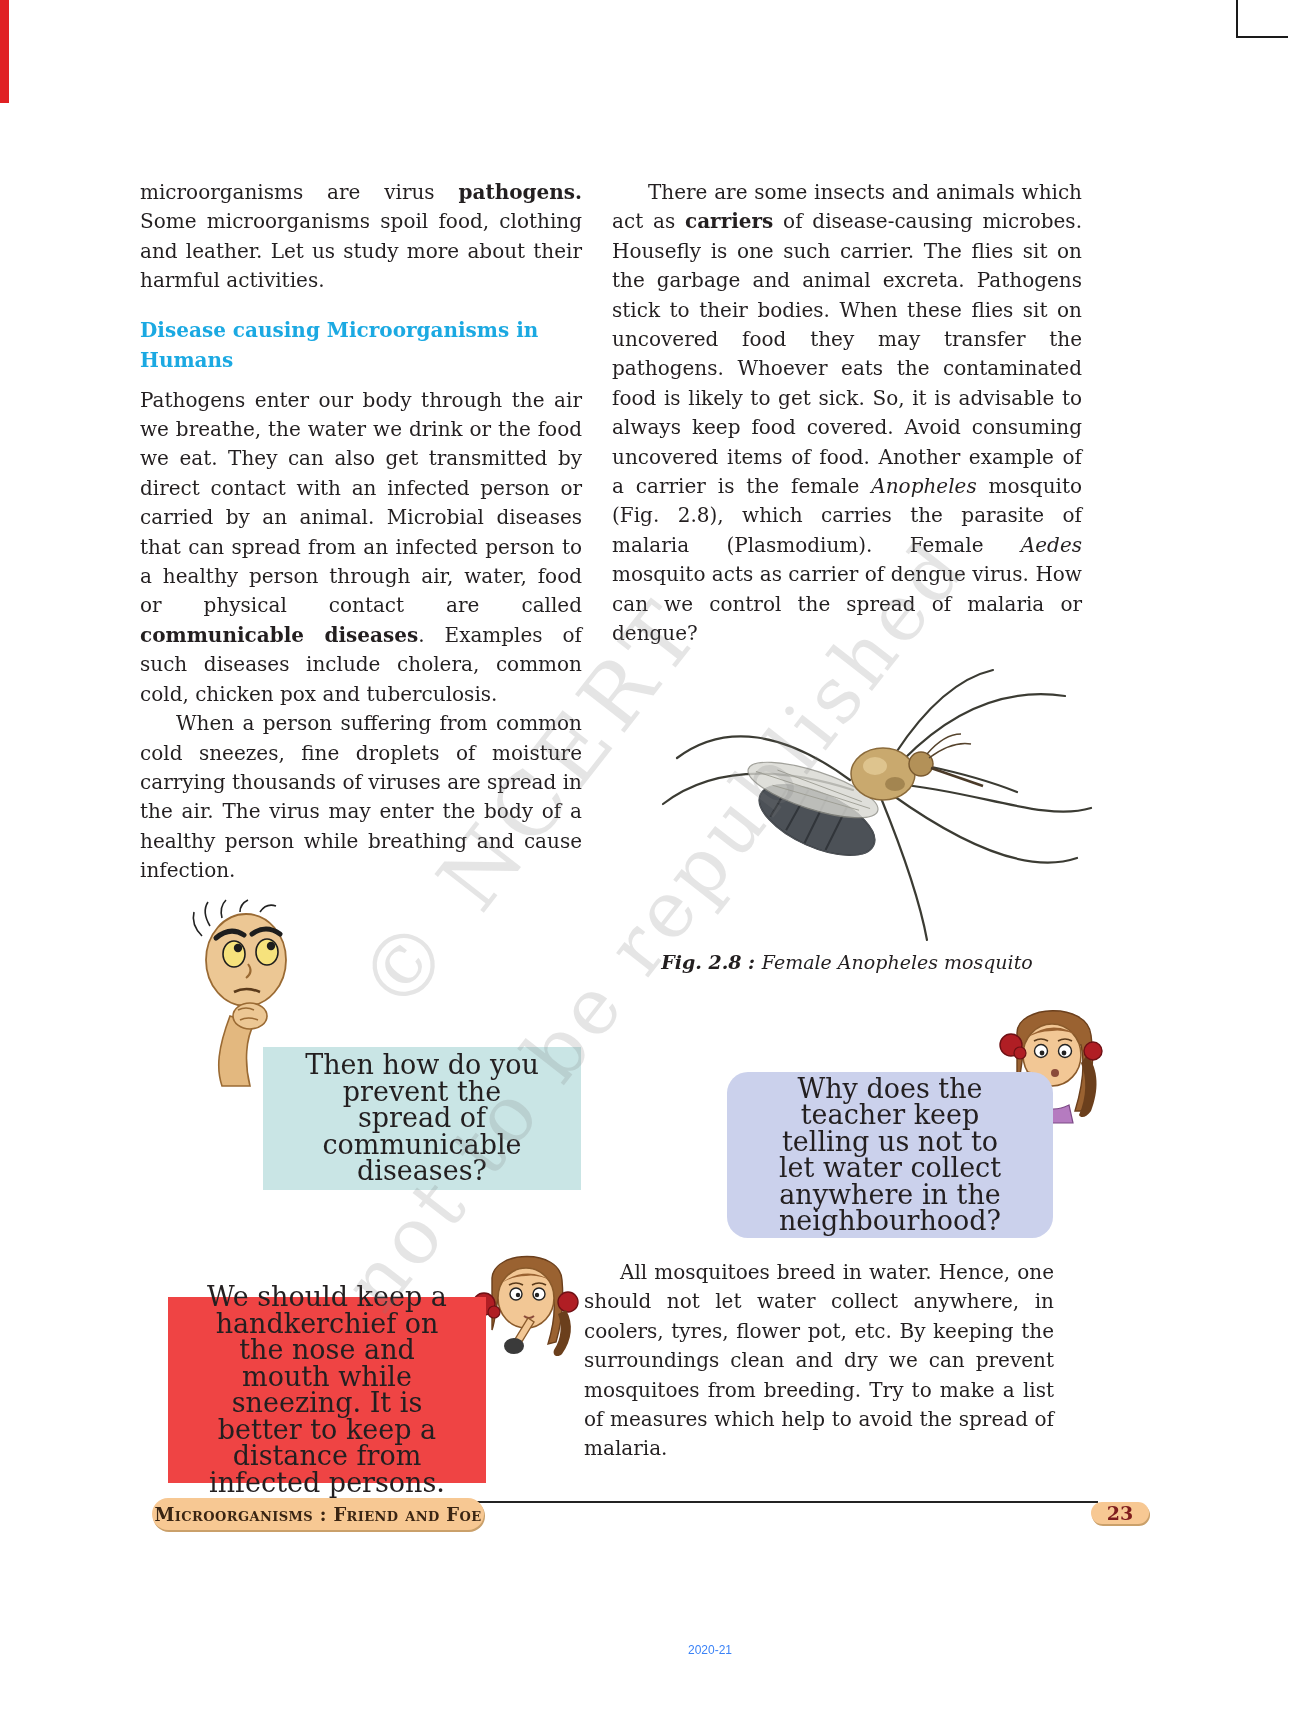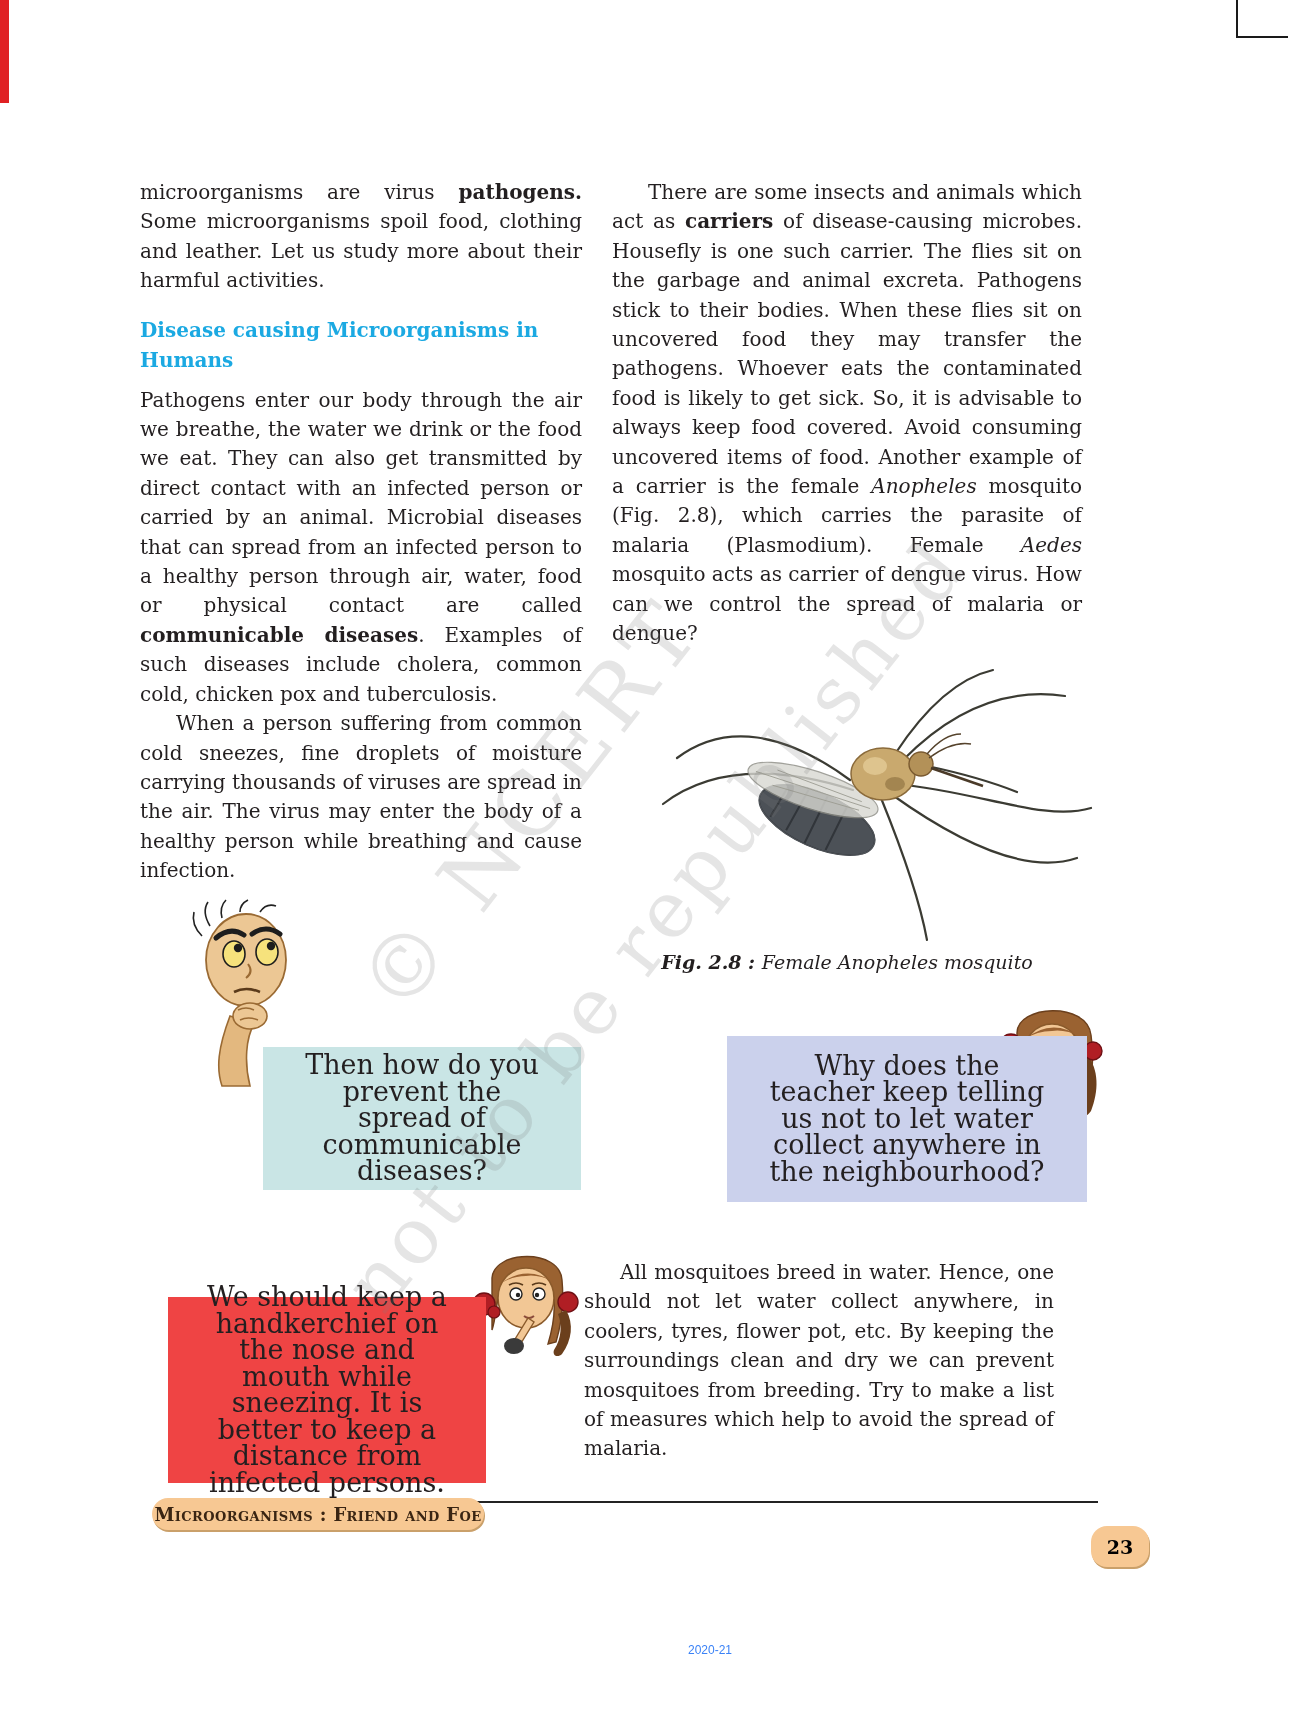--- a/index.html
+++ b/index.html
@@ -18,37 +18,37 @@
   .ind{text-indent:36px;}
   .heading{font-weight:bold;font-size:20px;line-height:30px;color:#1ba9e2;
            margin:19px 0 11px 0;width:400px;text-align:left;
            font-family:"DejaVu Serif","Liberation Serif",serif;}
   
   .fig-caption{left:612px;top:951px;width:470px;text-align:center;font-size:19px;font-style:italic;}
   
   .bubble{display:flex;align-items:center;justify-content:center;text-align:center;
           font-size:27px;line-height:26.5px;padding:10px 36px;box-sizing:border-box;}
   .bubble-teal{left:263px;top:1047px;width:318px;height:143px;background:#c9e5e5;}
-  .bubble-lav-right{left:727px;top:1036px;width:360px;height:166px;background:#cbd1ec;}
+  .bubble-lav-right{left:727px;top:1072px;width:326px;height:166px;background:#cbd1ec;border-radius:21px;}
   .bubble-lav-left{left:168px;top:1297px;width:318px;height:186px;background:#ef4444;}
   
   .wm{pointer-events:none;white-space:nowrap;color:rgba(125,125,125,0.20);
       font-family:"DejaVu Serif",serif;z-index:6;}
   .wm1{left:530px;top:805px;font-size:86px;letter-spacing:8px;
        transform:translate(-50%,-50%) rotate(-52deg);}
   .wm2{left:655px;top:925px;font-size:78px;letter-spacing:5px;
        transform:translate(-50%,-50%) rotate(-52deg);}
   
   .rule{left:210px;top:1501px;width:888px;height:2px;background:#232323;}
   .badge{background:#f7c893;border-radius:16px;box-shadow:1px 2px 0 #caa06a;
          display:flex;align-items:center;justify-content:center;}
   .badge-title{left:152px;top:1498px;width:332px;height:32px;font-variant:small-caps;
                font-weight:bold;font-size:18px;color:#3a2513;letter-spacing:0.4px;z-index:7;}
-  .badge-page{left:1091px;top:1502px;width:58px;height:41px;font-weight:bold;
-              font-size:19px;color:#000000;z-index:7;margin-top:24px;}
+  .badge-page{left:1091px;top:1502px;width:58px;height:22px;font-weight:bold;
+              font-size:19px;color:#7f1d1d;z-index:7;}
   .year{left:532px;top:1643px;width:200px;text-align:right;
         font-family:"Liberation Sans","DejaVu Sans",sans-serif;font-size:12px;color:#3b82f6;}
   svg{display:block;}
 </style>
 </head>
 <body>
 
 <div class="page">
 
   <div class="abs red-bar"></div>

